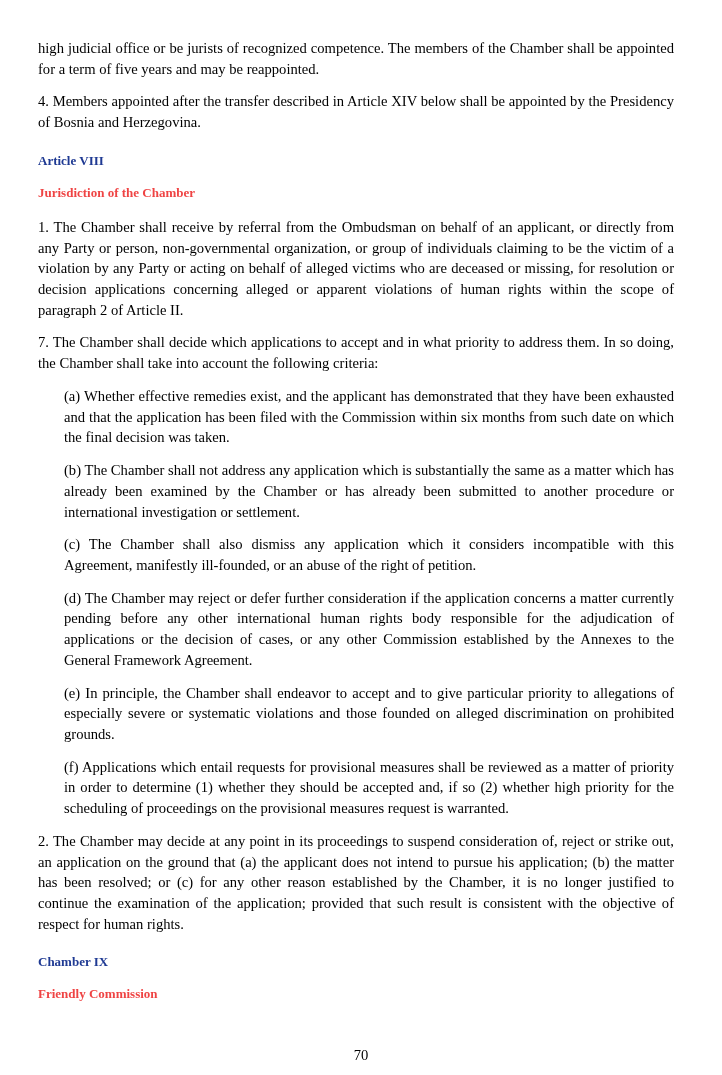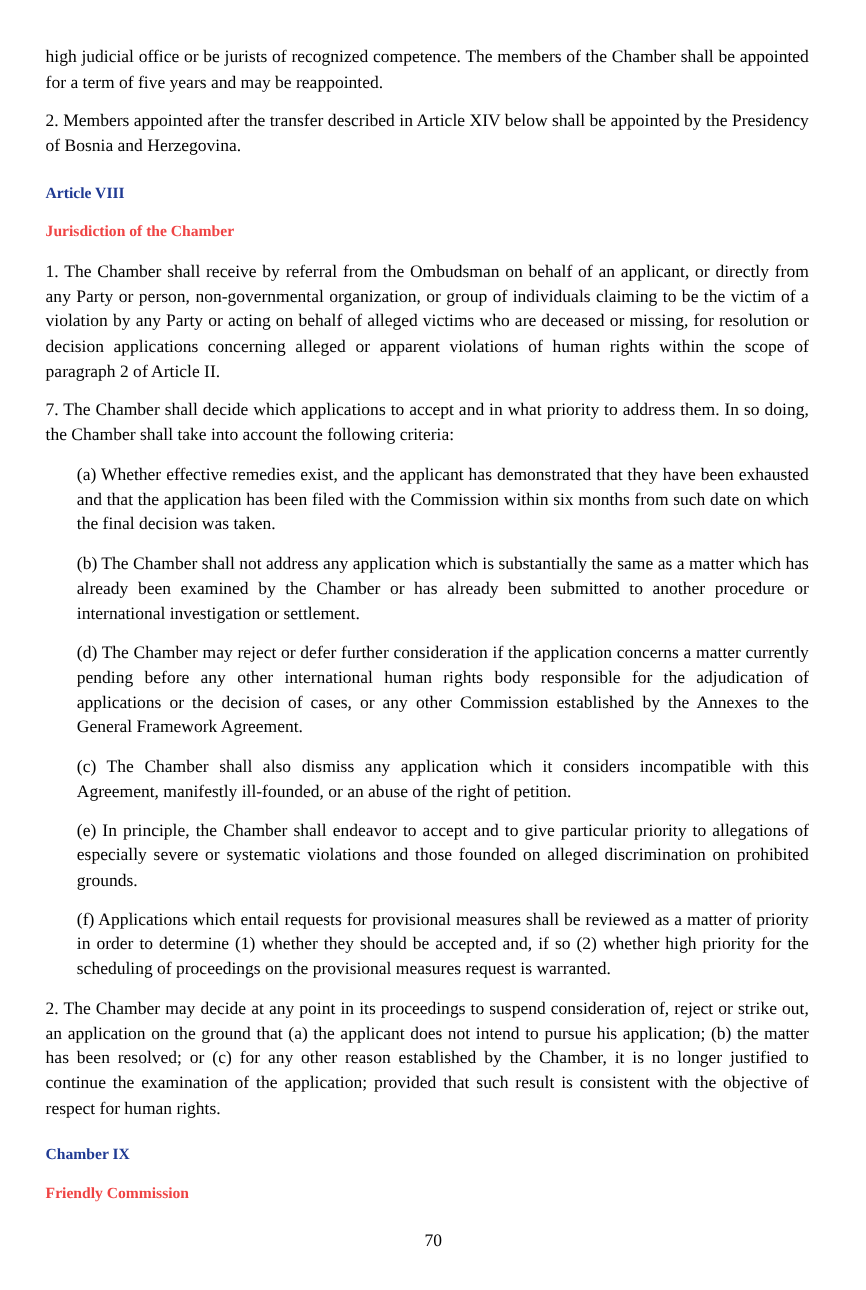--- a/index.html
+++ b/index.html
@@ -58,58 +58,58 @@
     margin-bottom: 16px;
   }
   .heading-sub {
     margin-top: 0;
     margin-bottom: 16px;
   }
   .page-number {
     position: absolute;
     left: 0;
     right: 0;
-    top: 1026px;
+    top: 1047px;
     text-align: center;
     font-size: 14.6px;
   }
   .topbar {
     position: absolute;
     left: 0; top: 0;
     width: 722px;
     height: 10px;
     background: #ffffff;
   }
 </style>
 </head>
 <body>
 
 <div class="page">
   <div class="topbar"></div>
   <div class="content">
 
     <p class="first">high judicial office or be jurists of  recognized competence. The members of the Chamber shall be appointed for a term of five years and may be reappointed.</p>
 
-    <p>2.  Members appointed after the transfer described in Article XIV below shall be appointed by the Presidency of Bosnia and Herzegovina.</p>
+    <p>4.  Members appointed after the transfer described in Article XIV below shall be appointed by the Presidency of Bosnia and Herzegovina.</p>
 
     <div class="heading heading-blue heading-article">Article VIII</div>
 
     <div class="heading heading-green heading-sub">Jurisdiction of the Chamber</div>
 
     <p>1.  The  Chamber  shall  receive by referral from the Ombudsman on behalf of an applicant, or directly  from  any  Party  or  person,   non-governmental organization, or group of individuals claiming  to  be  the  victim  of  a violation by any Party or acting on behalf of alleged victims who  are  deceased  or  missing,   for   resolution  or decision applications concerning alleged or apparent violations of human rights within the scope of paragraph 2 of Article II.</p>
 
     <p>7.  The  Chamber  shall  decide  which  applications  to   accept and in what priority to address them. In so doing, the Chamber shall take into account the following criteria:</p>
 
     <p class="indent">(a)  Whether  effective  remedies  exist,   and the applicant has demonstrated that they have been  exhausted  and  that  the  application   has been filed with the Commission within six months from such date on which the final decision was taken.</p>
 
     <p class="indent">(b)  The  Chamber  shall  not  address  any application which is substantially the same as a matter which has already been examined by the Chamber or has already been submitted to another procedure or international investigation or settlement.</p>
 
+    <p class="indent">(c)  The  Chamber   shall  also dismiss any application which it considers incompatible with this Agreement, manifestly ill-founded, or an abuse of the right of petition.</p>
+
     <p class="indent">(d)  The  Chamber  may  reject   or defer further consideration if the application concerns a matter  currently pending before any other international human rights body responsible for the   adjudication  of  applications  or  the  decision  of  cases,  or  any  other  Commission established by the Annexes to the General Framework Agreement.</p>
-
-    <p class="indent">(c)  The  Chamber   shall  also dismiss any application which it considers incompatible with this Agreement, manifestly ill-founded, or an abuse of the right of petition.</p>
 
     <p class="indent">(e)  In  principle,  the  Chamber  shall   endeavor to accept and to give particular priority to allegations  of  especially  severe  or  systematic  violations  and  those founded on alleged discrimination on prohibited grounds.</p>
 
     <p class="indent">(f)  Applications  which  entail  requests  for  provisional  measures  shall be reviewed as a matter  of  priority in order to determine (1) whether they should be accepted and, if so (2) whether  high  priority  for  the  scheduling  of  proceedings  on  the  provisional measures request is warranted.</p>
 
     <p>2.  The Chamber may decide at any point in its proceedings to suspend consideration of, reject or  strike  out,  an application on the ground that (a) the applicant does not intend to pursue his application;  (b)  the  matter  has  been  resolved; or (c) for any other reason established by the Chamber, it is no longer justified to continue the examination of the application; provided that such result is consistent with the objective of respect for human rights.</p>
 
     <div class="heading heading-blue heading-article">Chamber IX</div>
 
     <div class="heading heading-green heading-sub">Friendly Commission</div>

